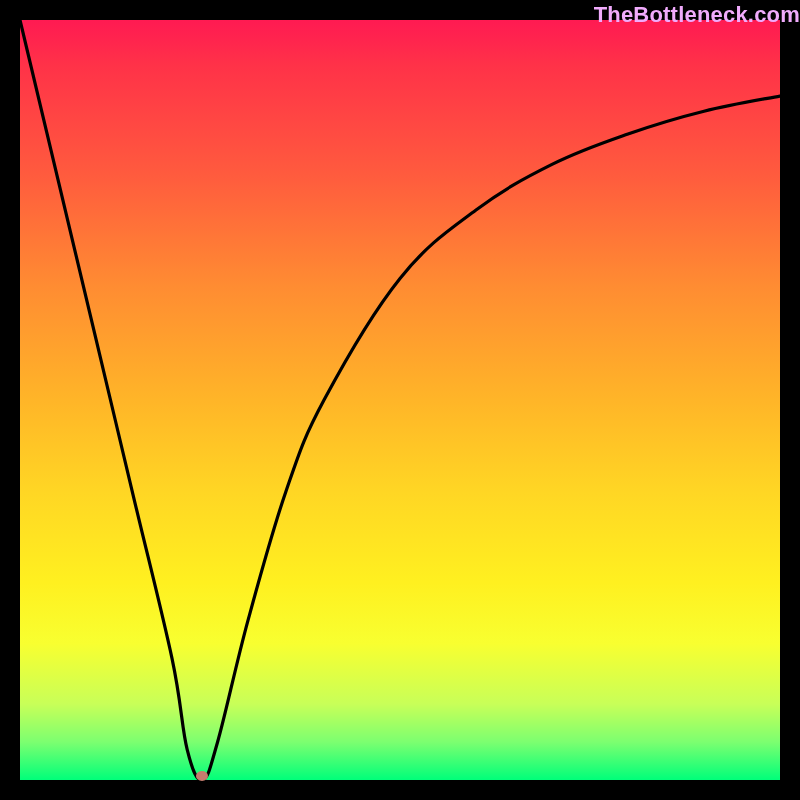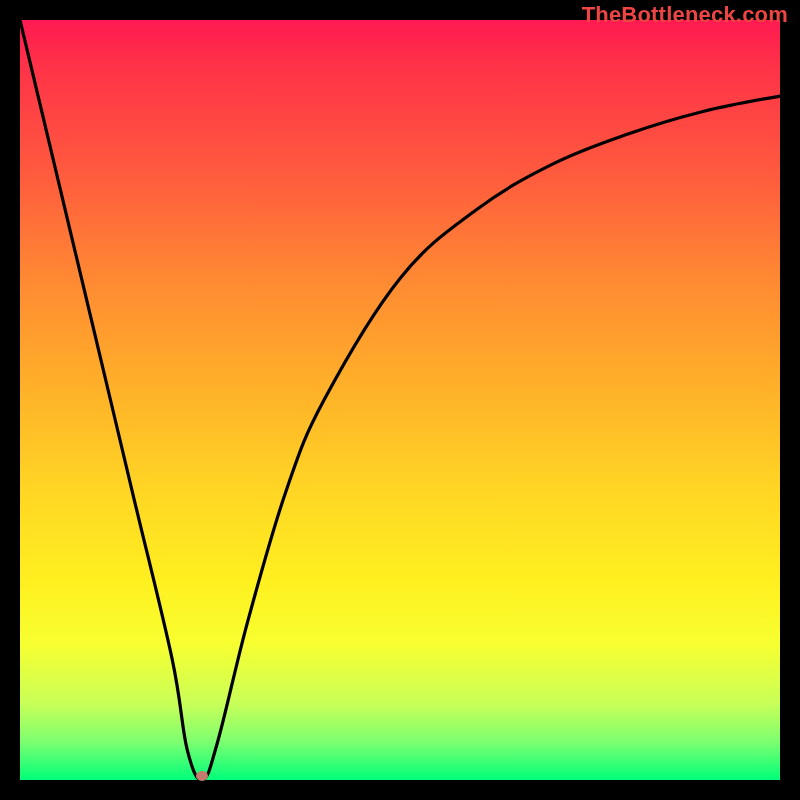--- a/index.html
+++ b/index.html
@@ -28,22 +28,22 @@
       #fff020 74%,
       #f8ff30 82%,
       #c8ff58 90%,
       #7cff70 95%,
       #00ff7a 100%
     );
   }
   .watermark {
     position: absolute;
     top: 2px;
-    right: 12px;
-    color: #ef4444;
+    right: 0;
+    color: #f0abfc;
     font-size: 22px;
     font-weight: 600;
     letter-spacing: 0.2px;
     z-index: 10;
   }
   svg.curve {
     position: absolute;
     left: 20px;
     top: 20px;
     width: 760px;

